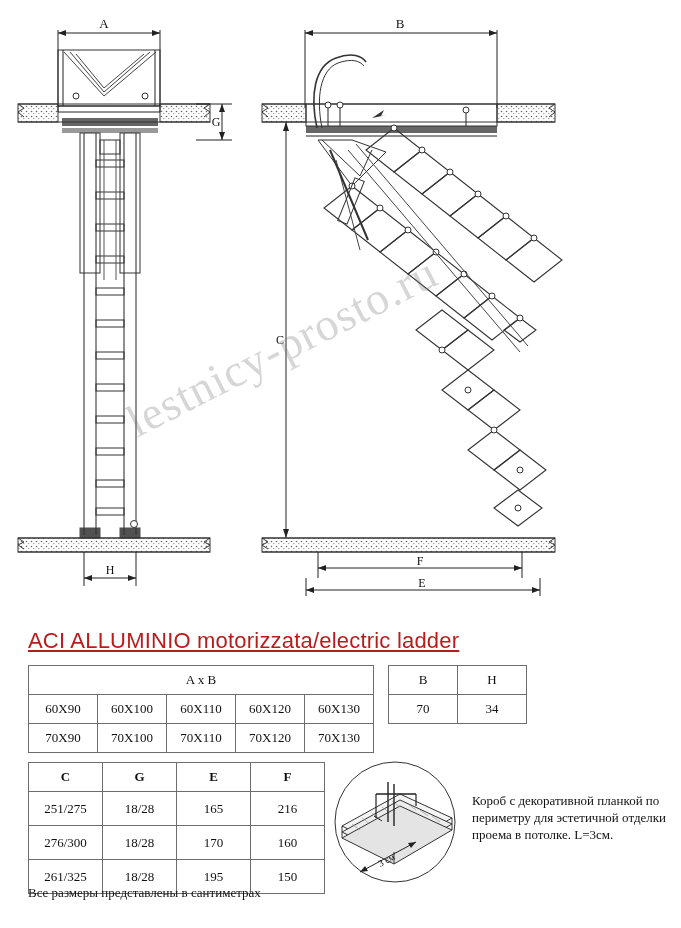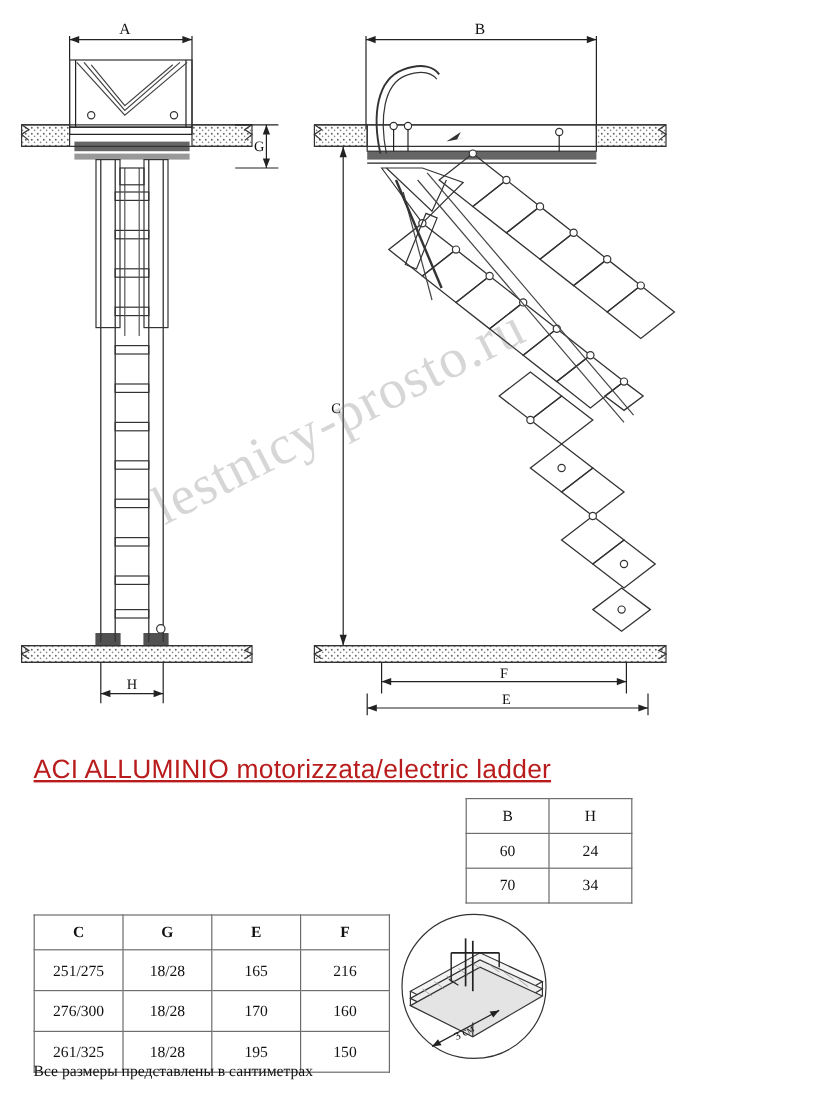--- a/index.html
+++ b/index.html
@@ -339,30 +339,47 @@
         <text x="422" y="587" font-family="Liberation Serif, serif" font-size="12" fill="#111" text-anchor="middle" stroke="none">E</text>
 
       </g>
     </svg>
 
     <div class="wm">lestnicy-prosto.ru</div>
   </div>
 
   <div id="title">ACI ALLUMINIO motorizzata/electric ladder</div>
 
+  <table id="tbl-ab">
+    <tbody>
+      <tr>
+        <td class="hdr" colspan="5">A x B</td>
+      </tr>
+      <tr>
+        <td>60X90</td>
+        <td>60X100</td>
+        <td>60X110</td>
+        <td>60X120</td>
+        <td>60X130</td>
+      </tr>
+      <tr>
+        <td>70X90</td>
+        <td>70X100</td>
+        <td>70X110</td>
+        <td>70X120</td>
+        <td>70X130</td>
+      </tr>
+    </tbody>
+  </table>
 
   <table id="tbl-bh">
     <tbody>
       <tr>
         <td>B</td>
         <td>H</td>
-      </tr>
-      <tr>
-        <td>60</td>
-        <td>24</td>
       </tr>
       <tr>
         <td>70</td>
         <td>34</td>
       </tr>
     </tbody>
   </table>
 
   <table id="tbl-cgef">
     <tbody>
@@ -428,14 +445,15 @@
 
       <g stroke="#222" fill="none">
         <line x1="30" y1="112" x2="86" y2="82"></line>
         <path d="M30 112 l8 -1 l-3 -5 z" fill="#222" stroke="none"></path>
         <path d="M86 82 l-8 1 l3 5 z" fill="#222" stroke="none"></path>
       </g>
       <text x="58" y="103" transform="rotate(-28 58 103)" font-family="Liberation Serif, serif" font-size="9.5" fill="#111" text-anchor="middle">3 см</text>
     </svg>
   </div>
 
+  <div id="caption">Короб с декоративной планкой по периметру для эстетичной отделки проема в потолке. L=3см.</div>
 
 </div>
 
 </body></html>

